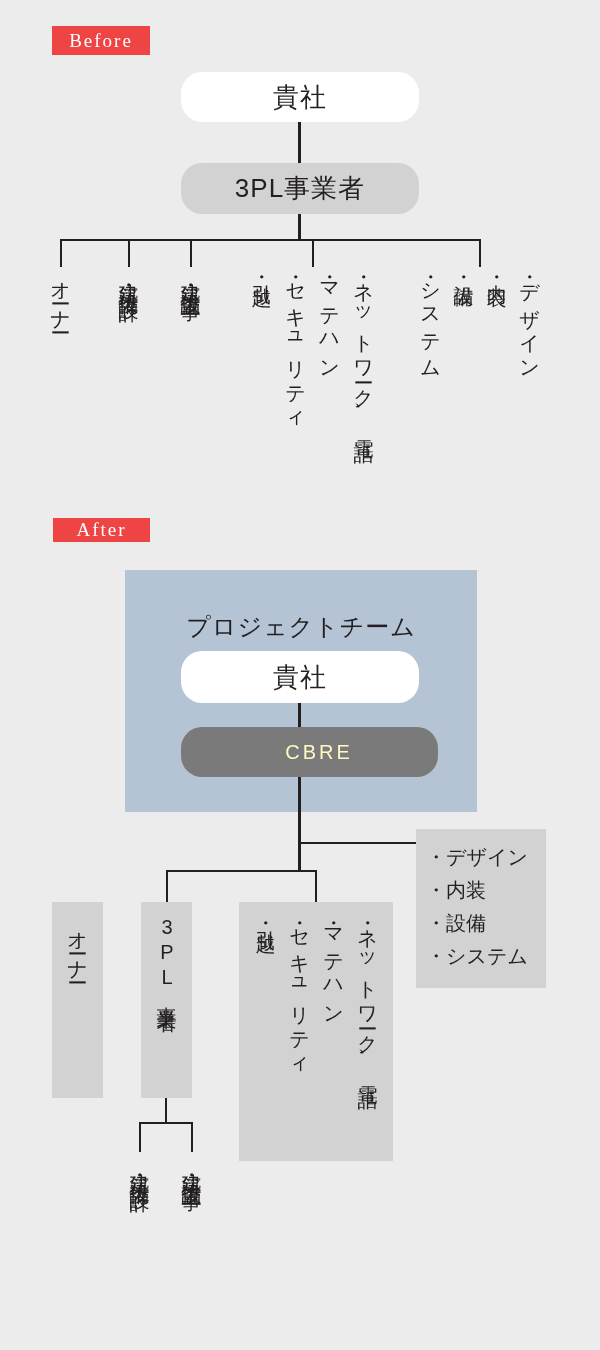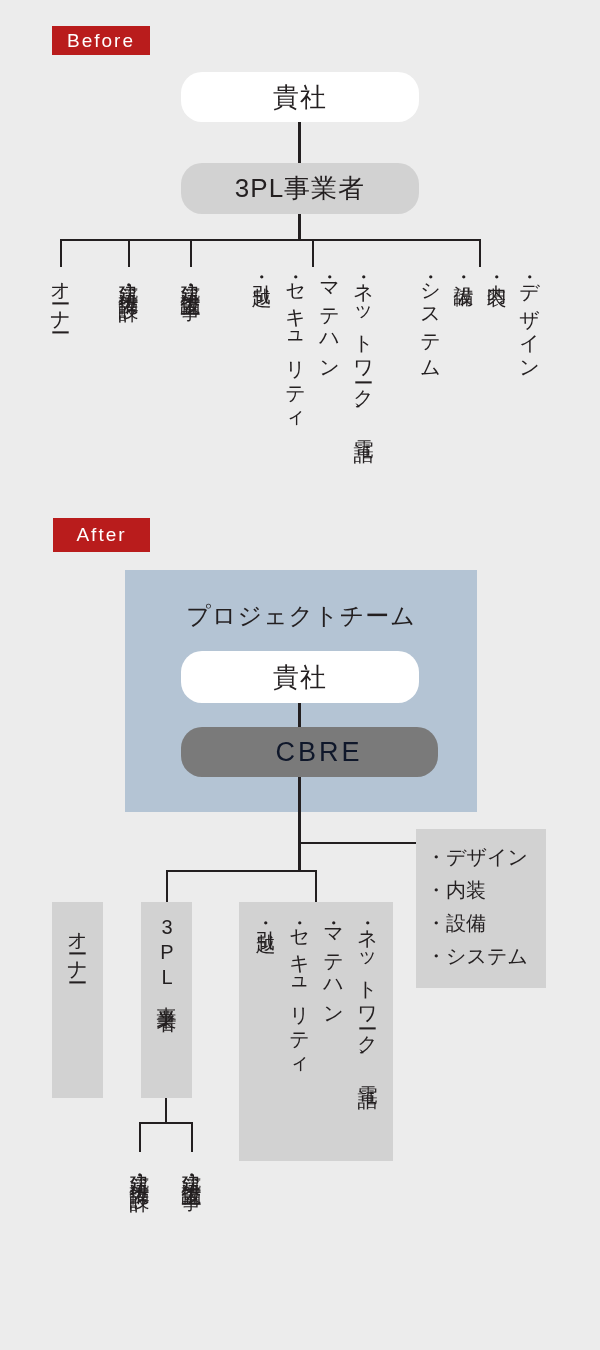--- a/index.html
+++ b/index.html
@@ -9,41 +9,41 @@
   }
   .canvas{
     position:relative;
     width:600px;height:1350px;
     background:#ececec;
     overflow:hidden;
     color:#231f20;
   }
   .tag{
     position:absolute;
-    background:#b91c1c;color:#ffffff;
+    background:#ef4444;color:#ffffff;
     font-size:19px;letter-spacing:2px;
-    display:flex;align-items:center;justify-content:center;
+    display:flex;align-items:center;justify-content:center;font-family:Liberation Serif, serif;
   }
   .box{
     position:absolute;
     display:flex;align-items:center;justify-content:center;
     font-size:26px;letter-spacing:1px;
     color:#231f20;
     border-radius:21px;
   }
   .box.white{background:#ffffff;}
   .box.gray{background:#d2d2d2;}
   .panel{position:absolute;background:#b4c4d4;}
   .panel-title{
     position:absolute;text-align:center;
-    font-size:24px;letter-spacing:1px;color:#231f20;
+    font-size:24px;letter-spacing:1px;color:#231f20;margin-top:11px;
   }
   .cbre{
-    background:#7a7a7a;color:#0f172a;
-    font-size:27px;letter-spacing:3px;padding-left:19px;
+    background:#7a7a7a;color:#fef9c3;
+    font-size:20px;letter-spacing:3px;padding-left:19px;
   }
   .line{position:absolute;background:#231f20;}
   .vtext{
     position:absolute;
     writing-mode:vertical-rl;
     font-size:20px;letter-spacing:3px;line-height:34px;
     white-space:nowrap;
     color:#231f20;
   }
   .upright{text-orientation:upright;}
@@ -95,21 +95,21 @@
     <div>・引越</div>
   </div>
 
   <div class="vgroup tight" style="left:414px;top:266px;width:132px;height:160px;">
     <div>・デザイン</div>
     <div>・内装</div>
     <div>・設備</div>
     <div>・システム</div>
   </div>
 
-  <div class="tag" style="left:53px;top:518px;width:97px;height:34px;">After</div>
+  <div class="tag" style="left:53px;top:518px;width:97px;height:24px;">After</div>
 
   <div class="panel" style="left:125px;top:570px;width:352px;height:242px;"></div>
   <div class="panel-title" style="left:125px;top:600px;width:352px;">プロジェクトチーム</div>
 
   <div class="box white" style="left:181px;top:651px;width:238px;height:52px;">貴社</div>
 
   <div class="line" style="left:298px;top:703px;width:3px;height:24px;"></div>
 
   <div class="box cbre" style="left:181px;top:727px;width:238px;height:50px;">CBRE</div>
 

